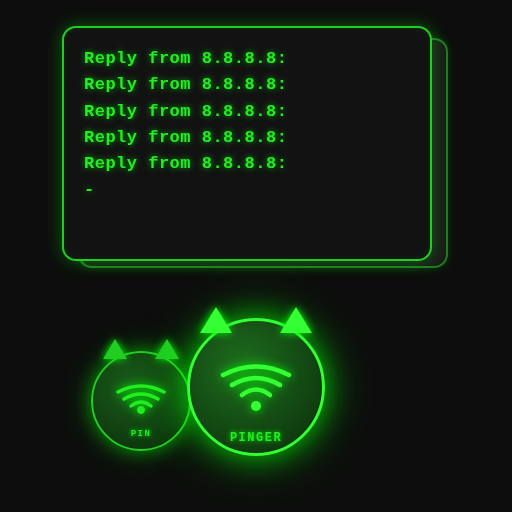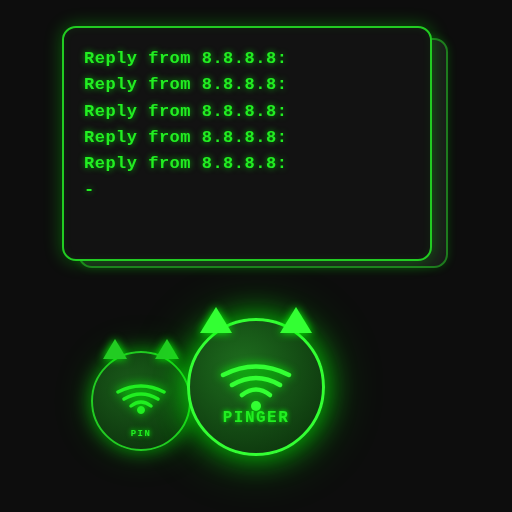--- a/index.html
+++ b/index.html
@@ -181,22 +181,22 @@
       bottom: 10px;
       font-size: 9px;
       font-weight: bold;
       color: #22ee22;
       letter-spacing: 1.5px;
       text-shadow: 0 0 5px #00ff00;
       font-family: 'Courier New', Courier, monospace;
     }
 
     .badge-label-large {
-      font-size: 16px;
-      bottom: 26px;
+      font-size: 12px;
+      bottom: 8px;
     }
   </style>
 </head>
 <body>
 
 <div class="app-container">
 
   <div class="terminal-shadow"></div>
 
   <div class="terminal-card">

